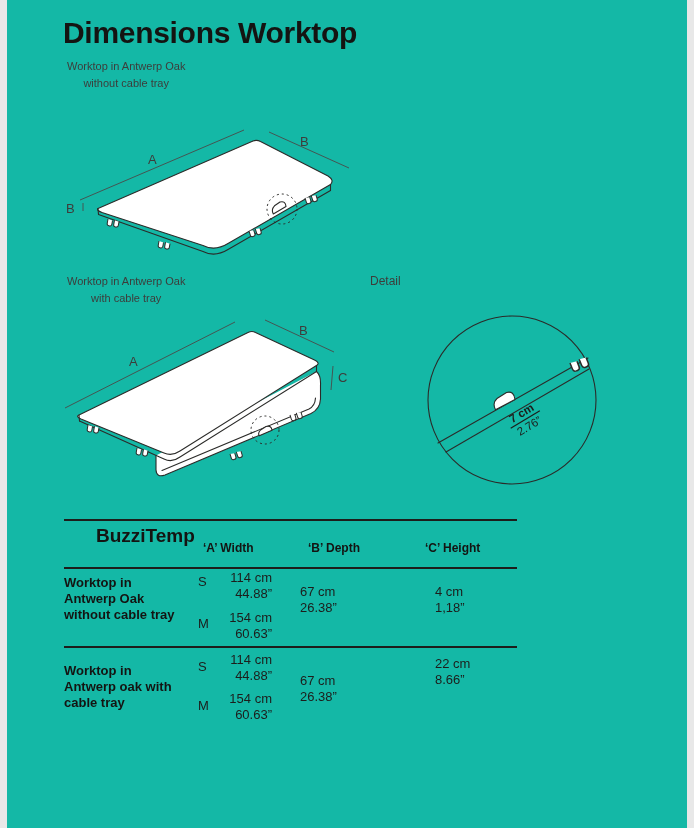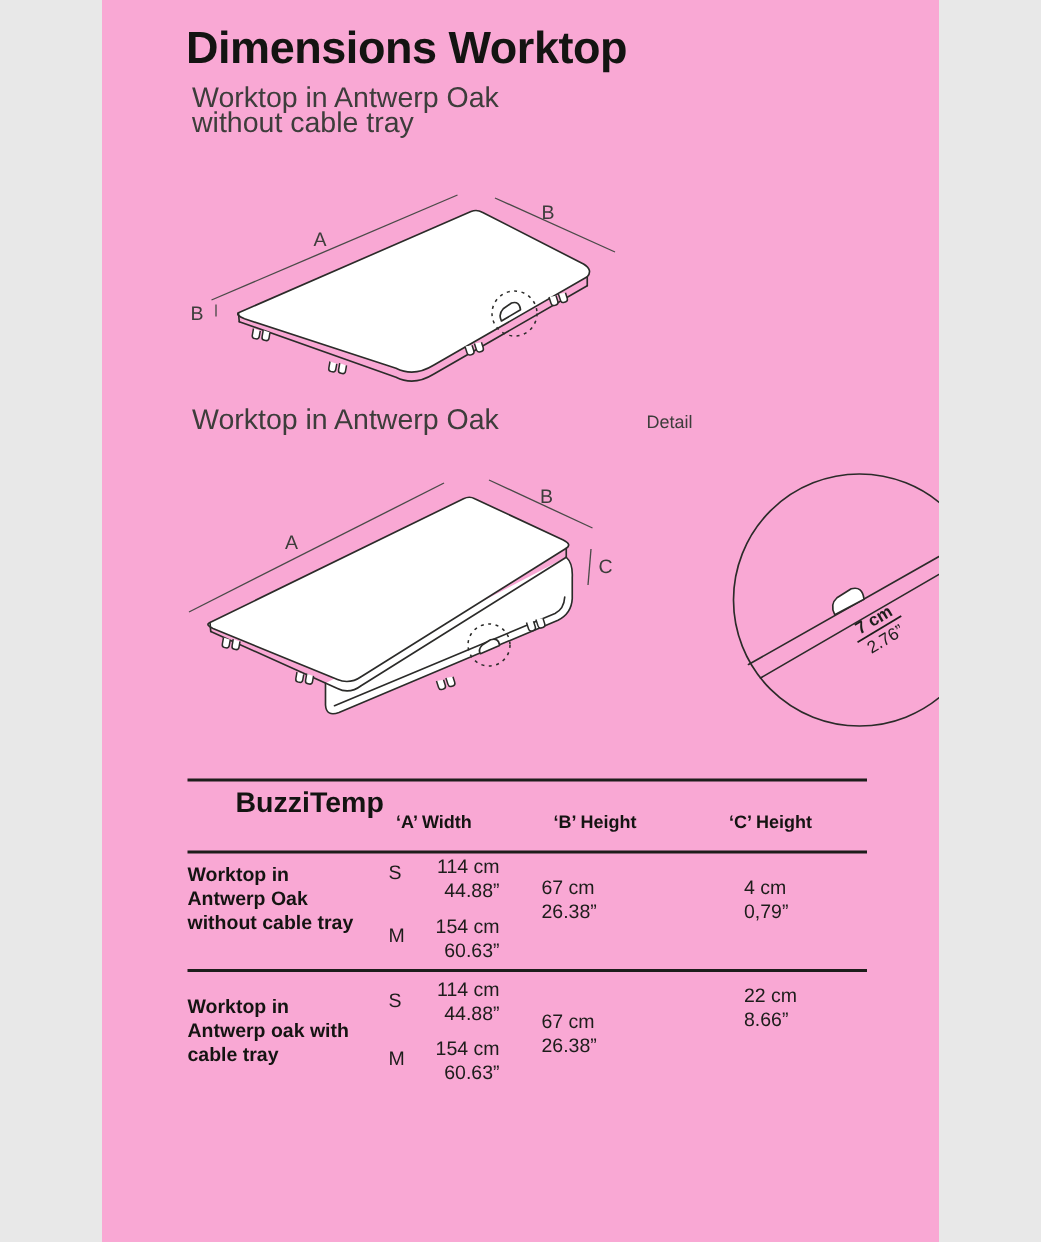--- a/index.html
+++ b/index.html
@@ -1,23 +1,23 @@
 <!DOCTYPE html>
 <html><head>
 <meta charset="utf-8">
 <style>
   html,body{margin:0;padding:0;background:#e8e8e8;}
   #page{
-    position:relative;width:558px;height:828px;background:#f9a8d4;
+    position:relative;width:680px;height:828px;background:#14b8a6;
     font-family:"Liberation Sans",sans-serif;color:#1d1d1b;overflow:hidden;
     margin:0 auto;
   }
   .abs{position:absolute;}
   #title{left:56px;top:16px;font-size:30px;font-weight:700;letter-spacing:-0.3px;color:#141412;}
-  .caption{font-size:19px;line-height:16.5px;color:#3d3d3b;}
+  .caption{font-size:11px;line-height:16.5px;color:#3d3d3b;text-align:center;}
   #caption-no-tray{left:60px;top:58px;}
   #caption-with-tray{left:60px;top:273px;}
   #detail-label{left:363px;top:274px;font-size:12px;color:#3d3d3b;}
   svg{position:absolute;overflow:visible;}
   svg text{font-family:"Liberation Sans",sans-serif;font-size:13px;fill:#3d3d3b;}
   .art{stroke:#2b2b29;stroke-width:1.1;fill:none;stroke-linejoin:round;stroke-linecap:round;}
   .face{fill:#ffffff;}
   .dim{stroke:#4a4a48;stroke-width:0.9;fill:none;}
   .dash{stroke:#2b2b29;stroke-width:1;fill:none;stroke-dasharray:2 3;}
   .bump{fill:#ffffff;stroke:#2b2b29;stroke-width:1.1;stroke-linejoin:round;}
@@ -70,20 +70,21 @@
     <g>
       <use href="#clip" transform="translate(46,107) rotate(10)"></use>
       <use href="#clip" transform="translate(97,129) rotate(10)"></use>
       <use href="#clip" transform="translate(187,119) rotate(-18)"></use>
       <use href="#clip" transform="translate(243,86) rotate(-18)"></use>
     </g>
   </svg>
 
   <div id="caption-with-tray" class="abs caption">
     <div>Worktop in Antwerp Oak</div>
+    <div>with cable tray</div>
   </div>
   <div id="detail-label" class="abs">Detail</div>
 
   <svg style="left:55px;top:315px;" width="300" height="178" viewBox="0 0 300 178">
 
     <path class="dim" d="M3,93 L173,7"></path>
     <text x="67" y="51">A</text>
     <path class="dim" d="M203,5 L272,37"></path>
     <text x="237" y="20">B</text>
     <path class="dim" d="M271,51 L269,75"></path>
@@ -118,21 +119,21 @@
       <text x="103" y="121" text-anchor="middle" style="font-weight:700;font-size:11.5px;fill:#1d1d1b;">7 cm</text>
       <path d="M86,124.5 L120,124.5" stroke="#1d1d1b" stroke-width="1.2"></path>
       <text x="103" y="136" text-anchor="middle" style="font-size:11.5px;fill:#1d1d1b;">2.76”</text>
     </g>
   </svg>
 
   <div id="spec-table" class="abs">
     <div class="rule" style="top:0;"></div>
     <div id="product-name">BuzziTemp</div>
     <div class="colhead" style="left:139px;">‘A’ Width</div>
-    <div class="colhead" style="left:244px;">‘B’ Height</div>
+    <div class="colhead" style="left:244px;">‘B’ Depth</div>
     <div class="colhead" style="left:361px;">‘C’ Height</div>
     <div class="rule" style="top:48px;"></div>
 
     <div class="rowgroup" style="top:52px;height:75px;">
       <div class="rowname" style="top:4px;">
         <div>Worktop in</div>
         <div>Antwerp Oak</div>
         <div>without cable tray</div>
       </div>
       <div class="val" style="left:134px;top:3px;">S</div>
@@ -144,21 +145,21 @@
       <div class="val aval" style="left:152px;top:39px;">
         <div>154 cm</div>
         <div>60.63”</div>
       </div>
       <div class="val cval" style="left:236px;top:13px;">
         <div>67 cm</div>
         <div>26.38”</div>
       </div>
       <div class="val cval" style="left:371px;top:13px;">
         <div>4 cm</div>
-        <div>0,79”</div>
+        <div>1,18”</div>
       </div>
     </div>
 
     <div class="rule" style="top:127px;"></div>
 
     <div class="rowgroup" style="top:131px;height:90px;">
       <div class="rowname" style="top:13px;">
         <div>Worktop in</div>
         <div>Antwerp oak with</div>
         <div>cable tray</div>

